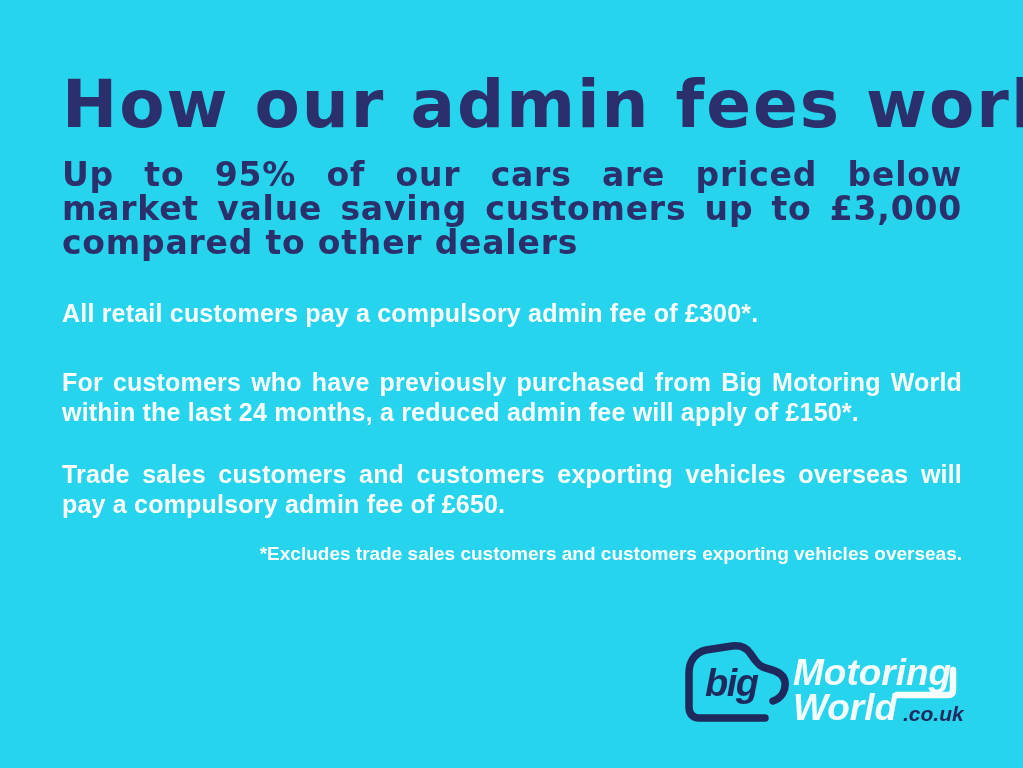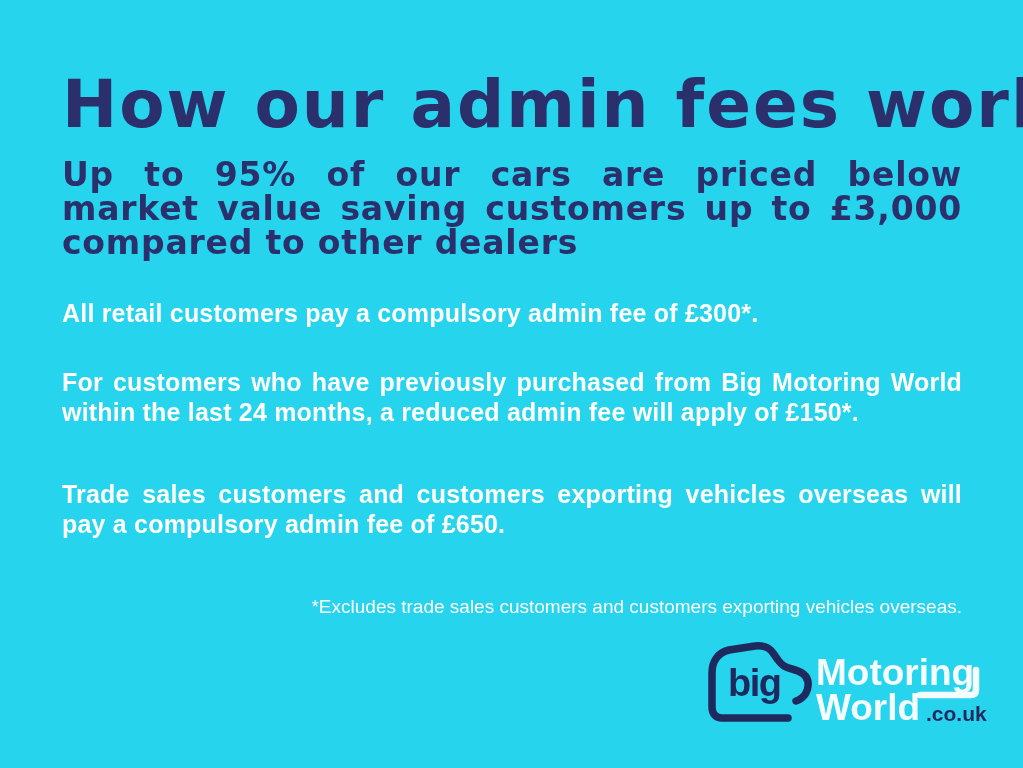--- a/index.html
+++ b/index.html
@@ -36,35 +36,36 @@
     margin:0;
     font-weight:600;
     font-size:25px;
     line-height:30px;
     letter-spacing:0.2px;
     color:#ffffff;
     text-align:justify;
   }
   .para-1{margin-top:38px;}
   .para-2{margin-top:39px;}
-  .para-3{margin-top:52px;}
+  .para-3{margin-top:32px;}
   .footnote{
-    margin:56px 0 0 0;
-    font-weight:400;
+    margin:23px 0 0 0;
+    font-weight:700;
     font-size:19px;
     line-height:24px;
     color:#ffffff;
     text-align:right;
   }
   .logo{
     position:absolute;
-    right:9px;
+    right:32px;
     top:634px;
     width:310px;
     height:112px;
+    font-style:italic;
   }
   .logo svg{display:block;width:100%;height:100%;}
   .logo text{font-family:"Liberation Sans",sans-serif;font-weight:bold;}
 </style>
 </head>
 <body>
 
 <div class="page">
 
   <h1 class="title">How our admin fees work</h1>

